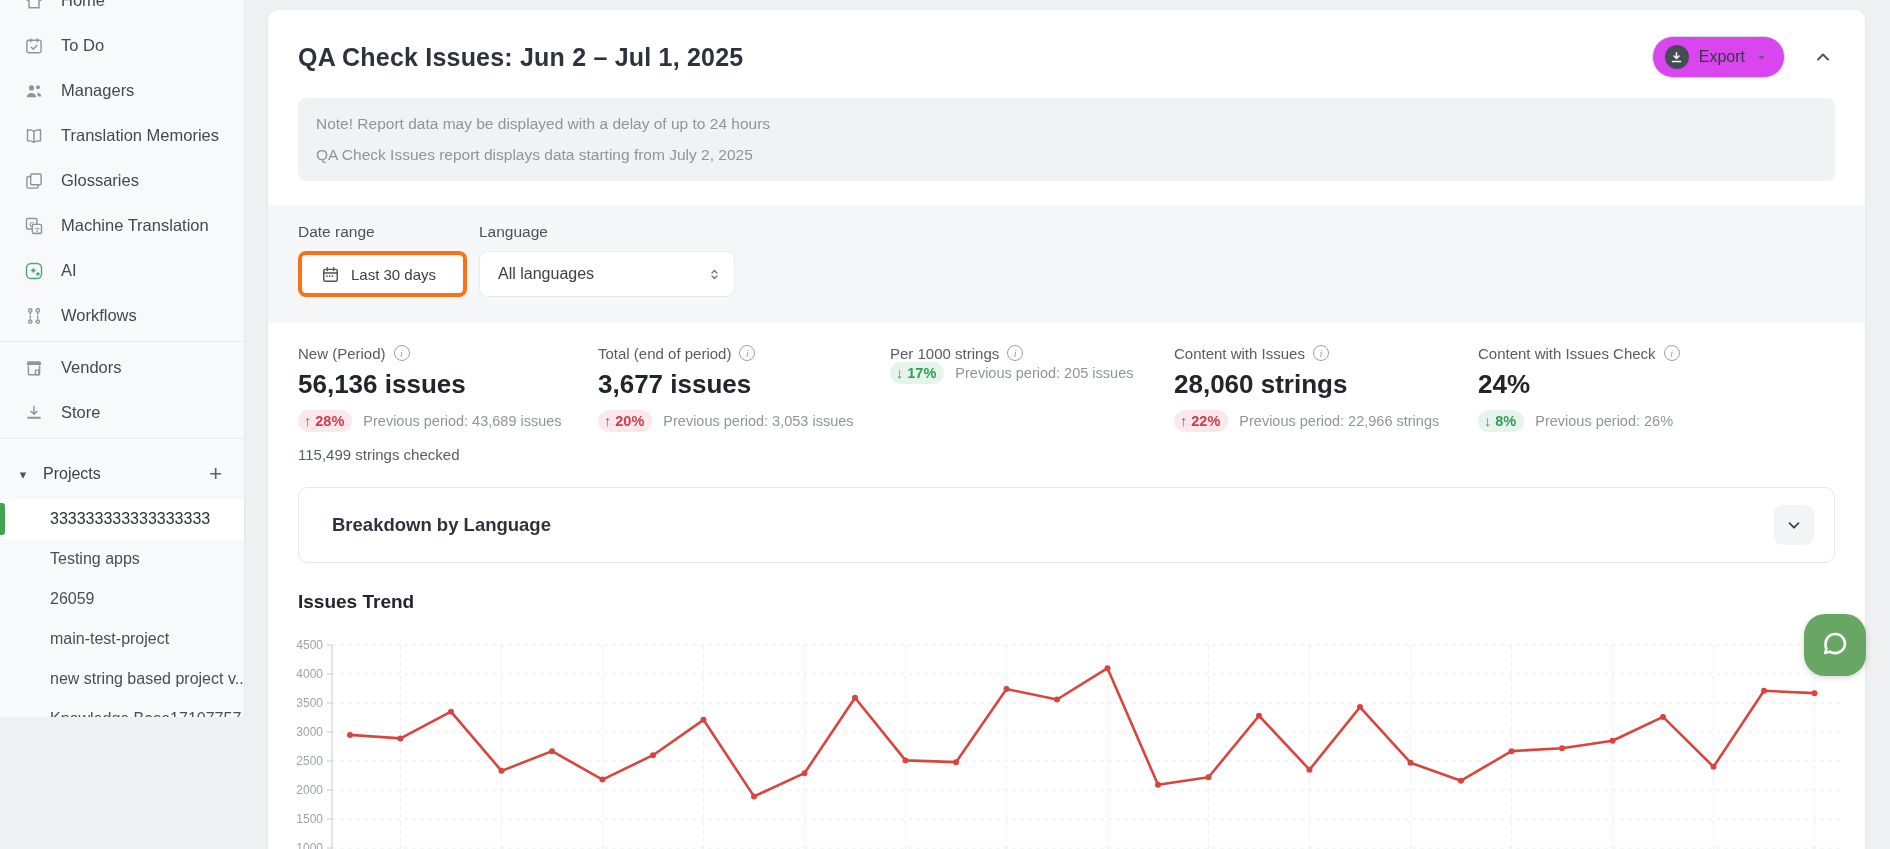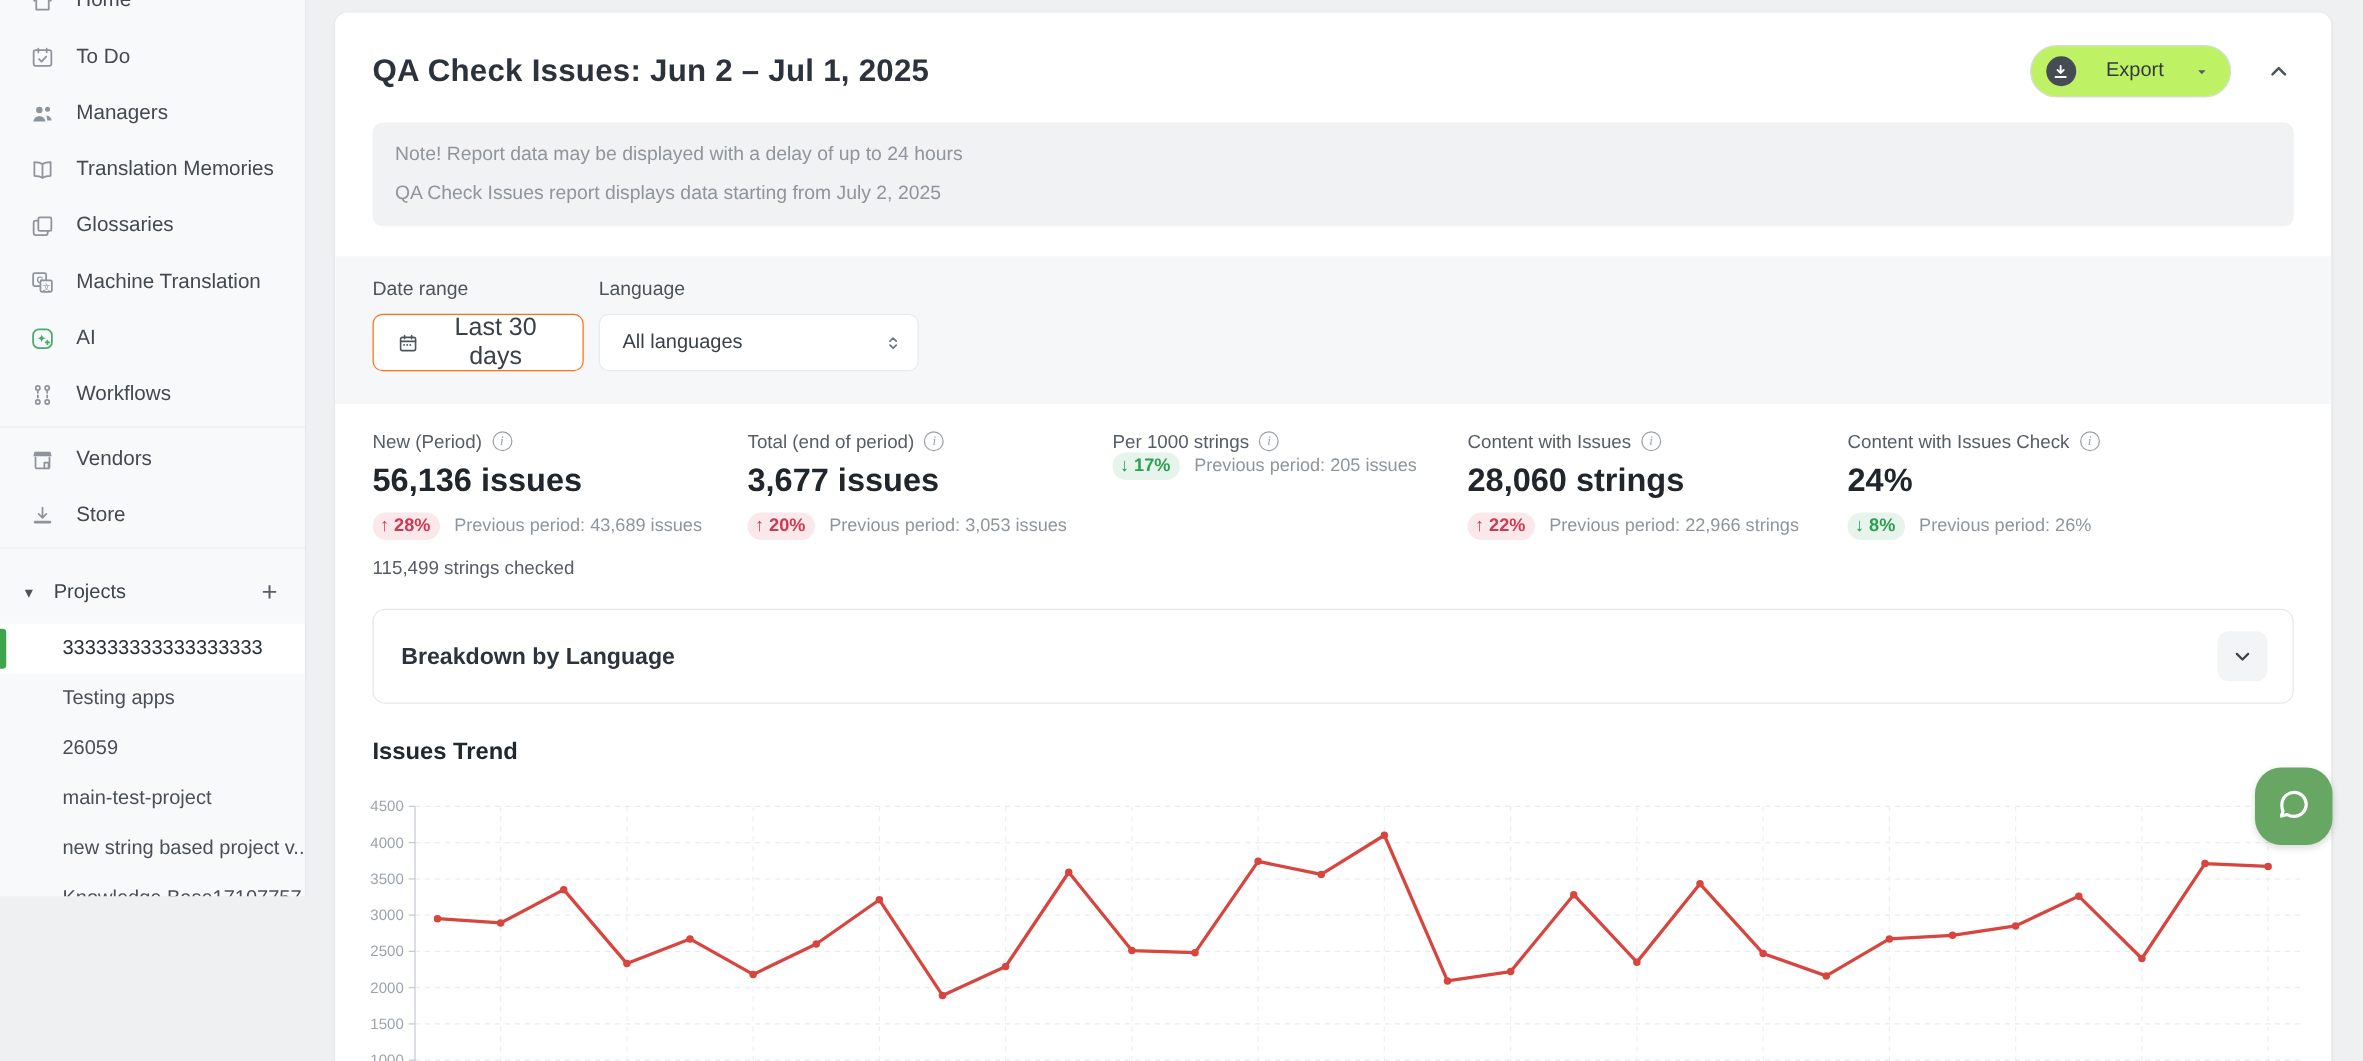--- a/index.html
+++ b/index.html
@@ -28,35 +28,35 @@
   .blue-dot { position:absolute; top:-3px; right:-4px; width:8px; height:8px; border-radius:50%; background:#2f7fe0; }
 
   
   .main { flex:1; padding:10px 25px 0 23px; }
   .card { background:#fff; border-radius:10px; box-shadow:0 1px 3px rgba(20,30,40,.07);
     height:1200px; overflow:hidden; }
 
   .card-header { display:flex; align-items:center; justify-content:space-between; padding:26px 32px 18px 30px; }
   .page-title { font-size:25px; font-weight:700; color:#2d333c; letter-spacing:.2px; }
   .header-right { display:flex; align-items:center; gap:28px; }
-  .export-btn { display:flex; align-items:center; gap:24px; height:42px; padding:0 16px 0 12px;
-    border:1px solid #d8dcdf; border-radius:21px; background:#bef264; cursor:pointer; font-size:16px; color:#33393f; }
+  .export-btn { display:flex; align-items:center; gap:10px; height:42px; padding:0 16px 0 12px;
+    border:1px solid #d8dcdf; border-radius:21px; background:#d946ef; cursor:pointer; font-size:16px; color:#33393f; }
   .export-circle { width:24px; height:24px; border-radius:50%; background:#454c54; display:inline-flex;
     align-items:center; justify-content:center; }
   .icon-btn { background:none; border:none; cursor:pointer; display:inline-flex; align-items:center; }
 
   .note-box { margin:2px 30px 24px 30px; background:#f1f2f4; border-radius:8px; padding:17px 18px;
     font-size:15.5px; color:#8e959c; }
   .note-box .l1 { margin-bottom:13px; }
 
   .filter-band { background:#f6f7f9; padding:18px 30px 26px 30px; display:flex; gap:12px; }
   .field { display:flex; flex-direction:column; gap:10px; }
   .field-label { font-size:15.5px; color:#4c535b; }
   .date-btn { display:flex; align-items:center; gap:11px; height:46px; padding:0 19px;
-    background:#fff; border:1px solid #f97316; border-radius:8px; font-size:20px; color:#3a4149; cursor:pointer; }
+    background:#fff; border:4px solid #f97316; border-radius:8px; font-size:15px; color:#3a4149; cursor:pointer; }
   .lang-select { width:256px; height:46px; background:#fff; border:1px solid #e8eaec; border-radius:8px;
     display:flex; align-items:center; justify-content:space-between; padding:0 12px 0 18px;
     font-size:16px; color:#3a4149; cursor:pointer; }
 
   .stats-row { display:flex; padding:22px 30px 0 30px; }
   .stat { flex:0 0 auto; }
   .stat:nth-child(1){ width:300px;} .stat:nth-child(2){ width:292px;}
   .stat:nth-child(3){ width:284px;} .stat:nth-child(4){ width:304px;}
   .stat-label { font-size:15px; color:#565d66; display:flex; gap:8px; }
   .info { width:16px; height:16px; border:1.3px solid #9ba1a8; border-radius:50%; color:#9ba1a8;
@@ -65,21 +65,21 @@
   .stat-value { font-size:26px; font-weight:600; color:#21262c; margin:7px 0 10px 0; }
   .stat-change { display:flex; align-items:center; gap:11px; }
   .pill { font-size:14.5px; font-weight:700; padding:3px 8px 3px 6px; border-radius:12px; display:inline-flex; gap:2px; }
   .pill.bad { background:#fbe8eb; color:#ce3a52; }
   .pill.good { background:#e6f4eb; color:#2d9e52; }
   .prev { font-size:14.5px; color:#8e959c; }
   .strings-checked { padding:14px 30px 0 30px; font-size:15px; color:#565d66; }
 
   .breakdown-card { margin:24px 30px 0 30px; border:1px solid #e5e8ea; border-radius:10px; height:76px;
     display:flex; align-items:center; justify-content:space-between; padding:0 20px 0 22px; }
-  .breakdown-title { font-size:18.5px; font-weight:600; color:#2d333c; }
+  .breakdown-title { font-size:18.5px; font-weight:600; color:#2d333c;margin-left:11px; }
   .chev-btn { width:40px; height:40px; border:none; border-radius:9px; background:#f3f4f6; cursor:pointer;
     display:inline-flex; align-items:center; justify-content:center; }
 
   .trend-title { margin:28px 30px 0 30px; font-size:19px; font-weight:700; color:#22272e; }
   .chart-wrap { margin:20px 0 0 28px; }
   .ytick { font-size:12px; fill:#9da3aa; }
 
   .chat-fab { position:absolute; right:24px; bottom:41px; width:62px; height:62px; background:#68a763;
     border-radius:21px; display:flex; align-items:center; justify-content:center; cursor:pointer;
     box-shadow:0 2px 6px rgba(0,0,0,.15); }

